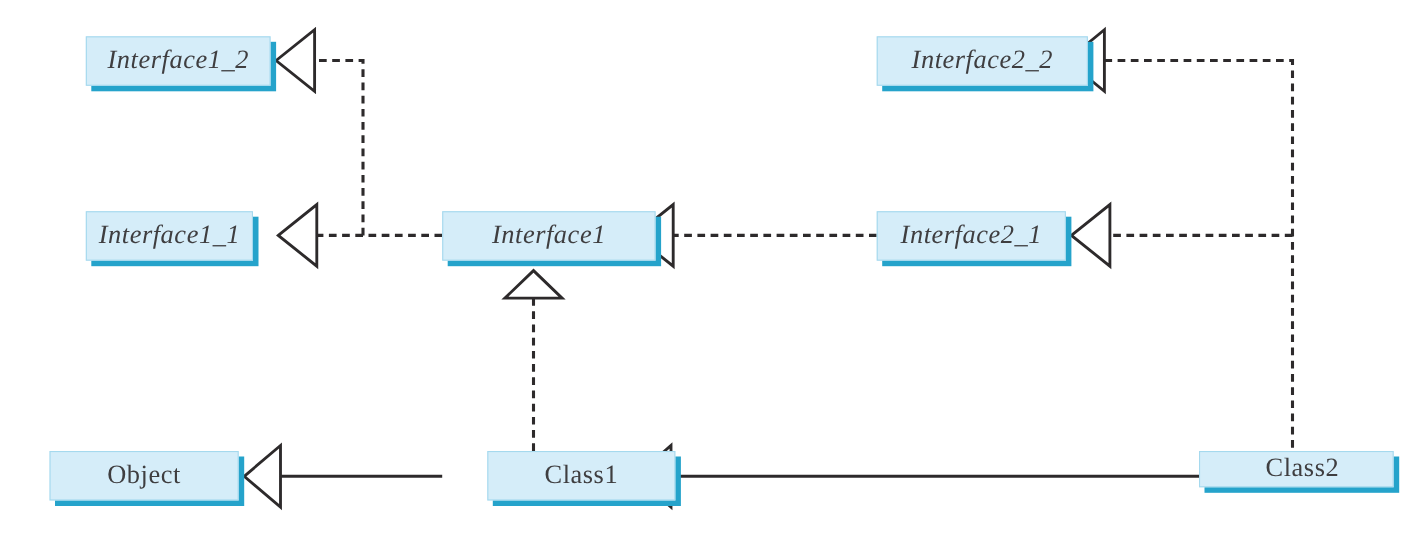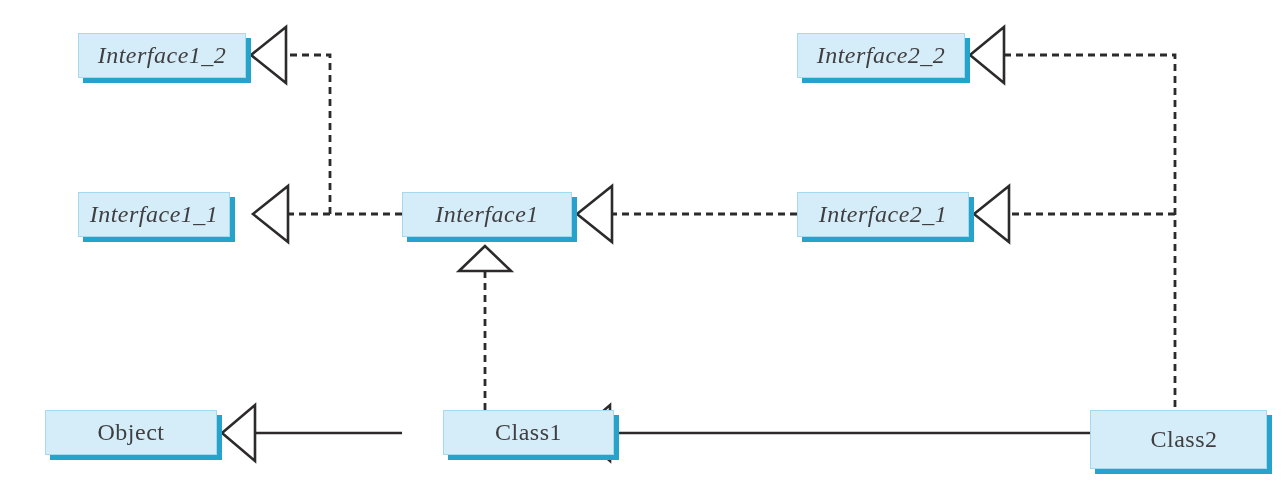--- a/index.html
+++ b/index.html
@@ -31,27 +31,27 @@
     display: flex;
     align-items: center;
     justify-content: center;
     font-size: 24px;
     color: #3f3e40;
     letter-spacing: 0.5px;
   }
   .node.italic { font-style: italic; }
   
   .pos-interface1_2 { left: 78px;   top: 33px;  width: 168px; height: 45px; }
-  .pos-interface2_2 { left: 797px;  top: 33px;  width: 168px; height: 45px; }
+  .pos-interface2_2 { left: 797px;  top: 33px;  width: 192px; height: 45px; }
   .pos-interface1_1 { left: 78px;   top: 192px; width: 152px; height: 45px; }
-  .pos-interface1   { left: 402px;  top: 192px; width: 170px; height: 45px; }
+  .pos-interface1   { left: 402px;  top: 192px; width: 194px; height: 45px; }
   .pos-interface2_1 { left: 797px;  top: 192px; width: 172px; height: 45px; }
   .pos-object       { left: 45px;   top: 410px; width: 172px; height: 45px; }
   .pos-class1       { left: 402px;  top: 410px; width: 171px; height: 45px; margin-left: 41px; }
-  .pos-class2       { left: 1090px; top: 410px; width: 177px; height: 59px; padding-left: 11px; }
+  .pos-class2       { left: 1090px; top: 410px; width: 177px; height: 33px; padding-left: 11px; }
 
   .edges line, .edges path {
     stroke: #2d2a2b;
     fill: none;
     stroke-linecap: butt;
   }
   .edges .solid  { stroke-width: 2.6; }
   .edges .dashed { stroke-width: 2.8; stroke-dasharray: 7 5; }
   .edges polygon {
     fill: #ffffff;

